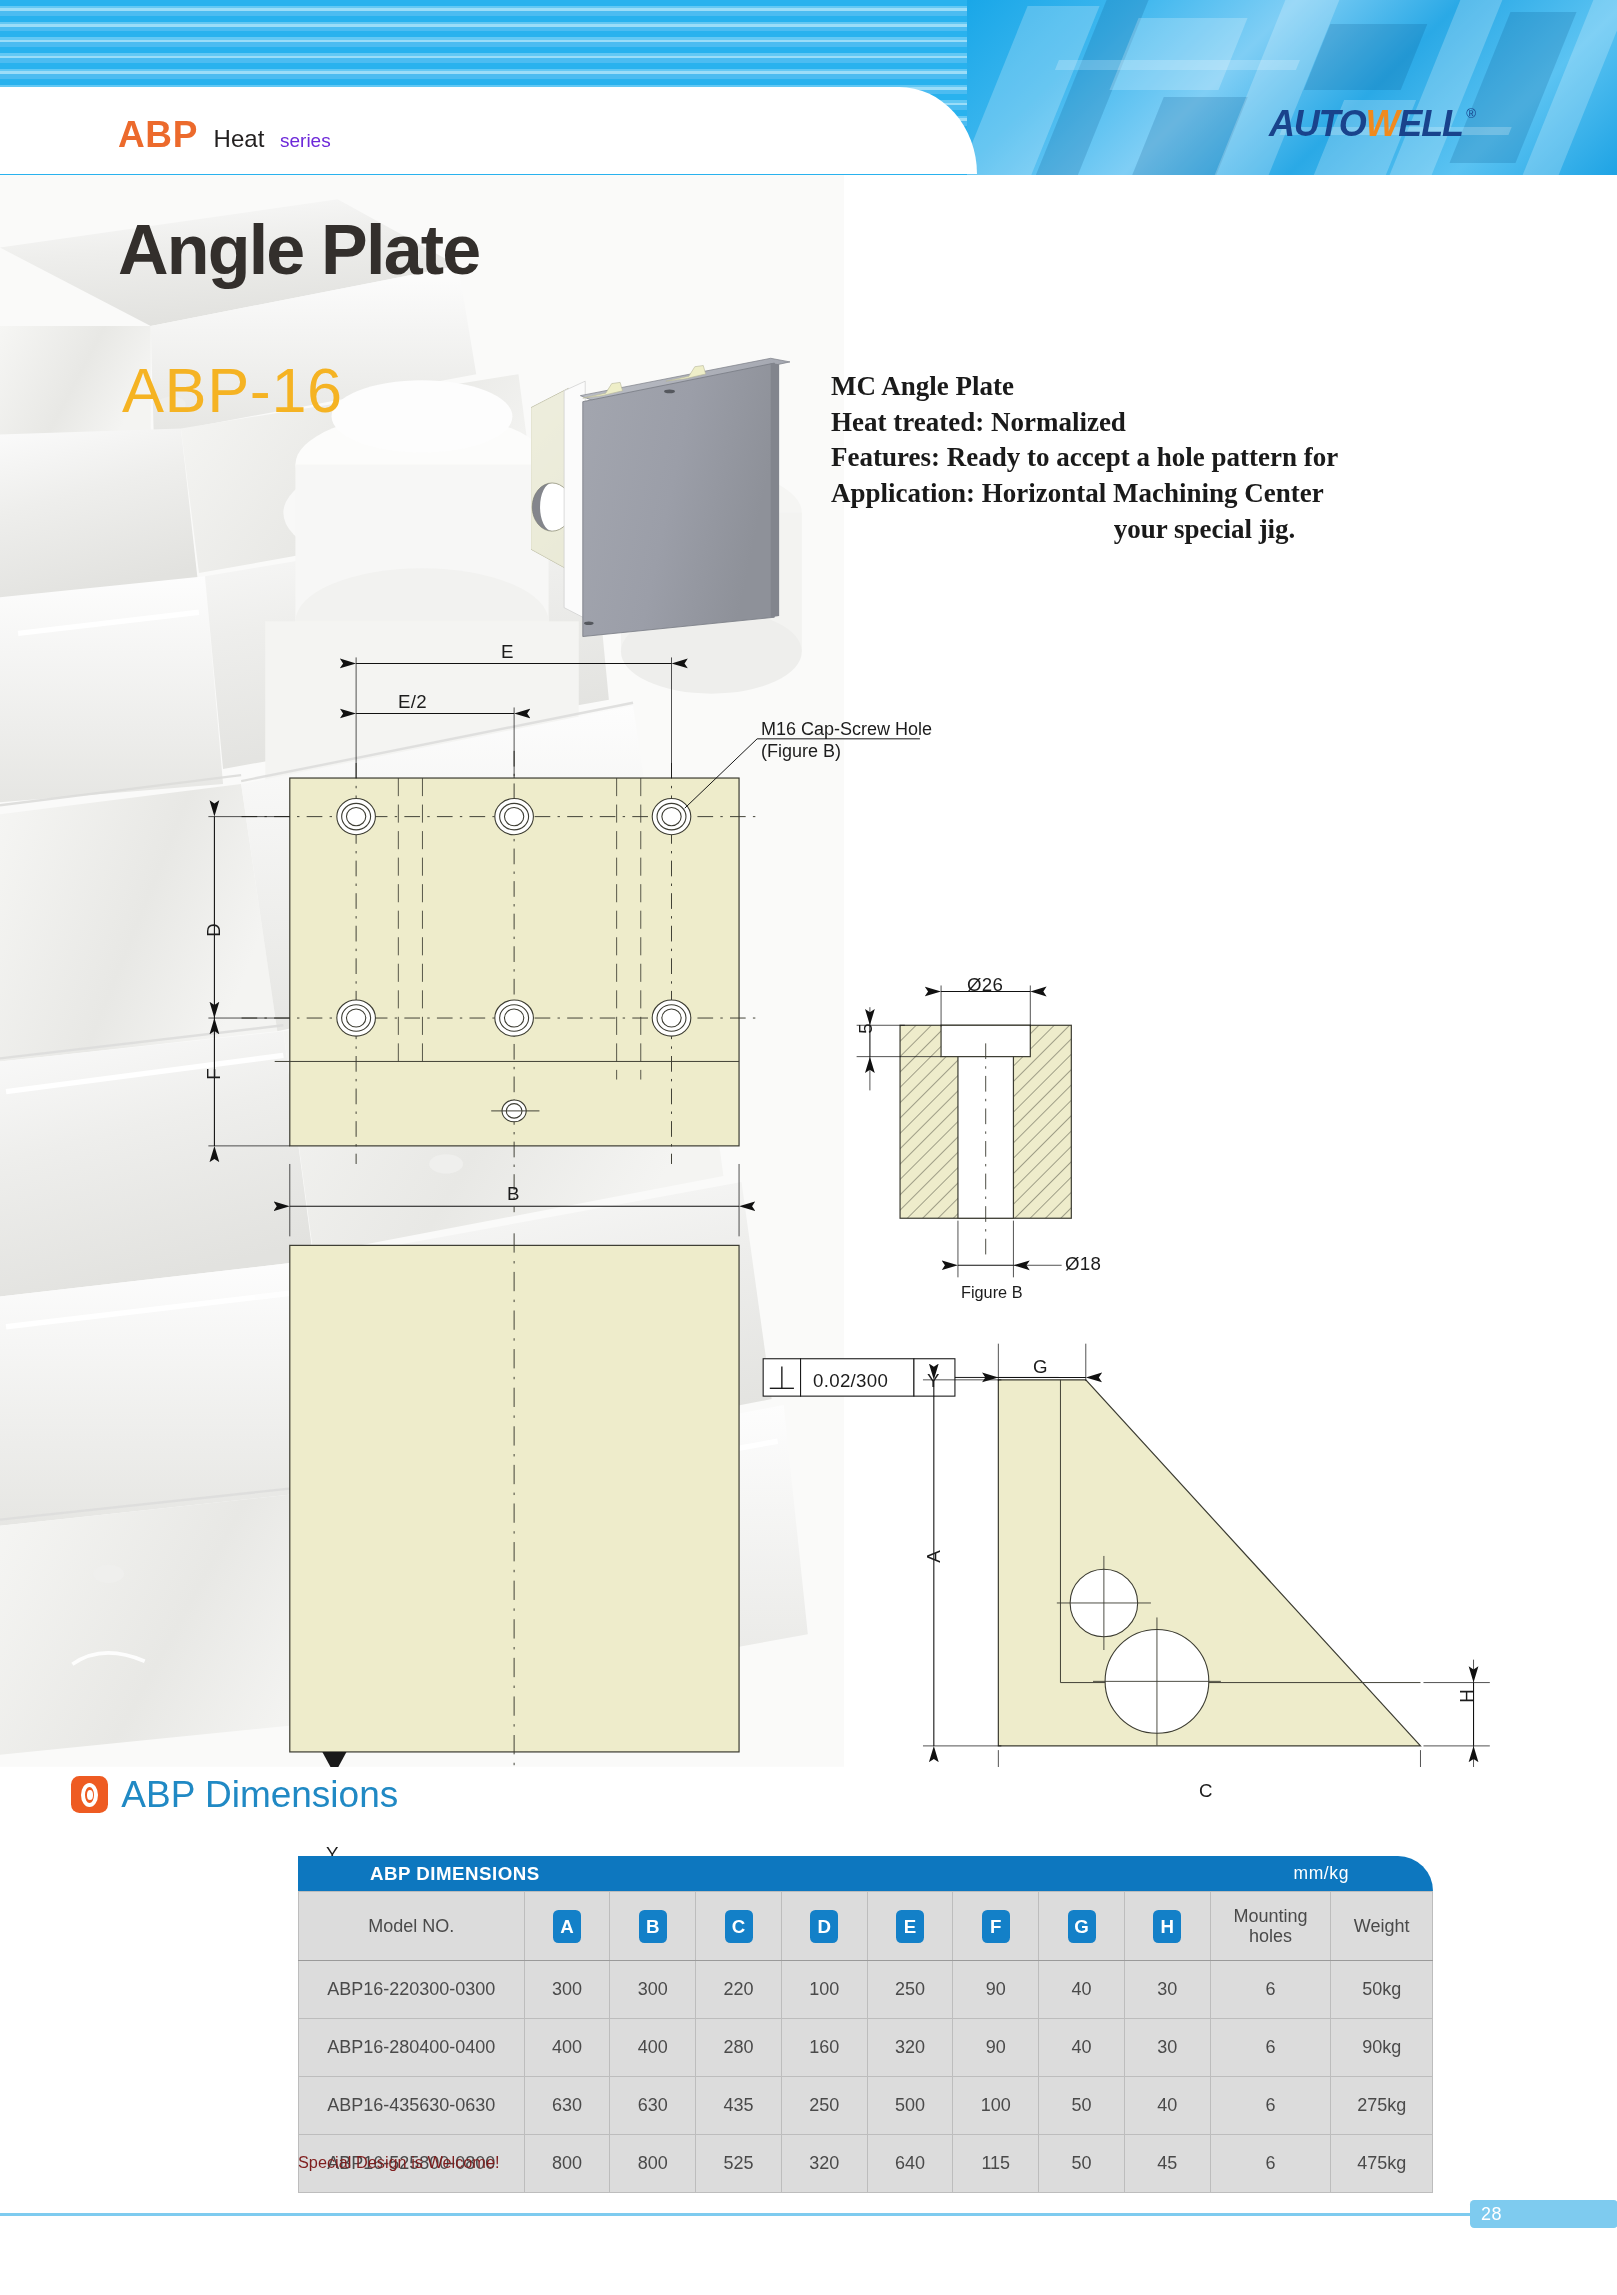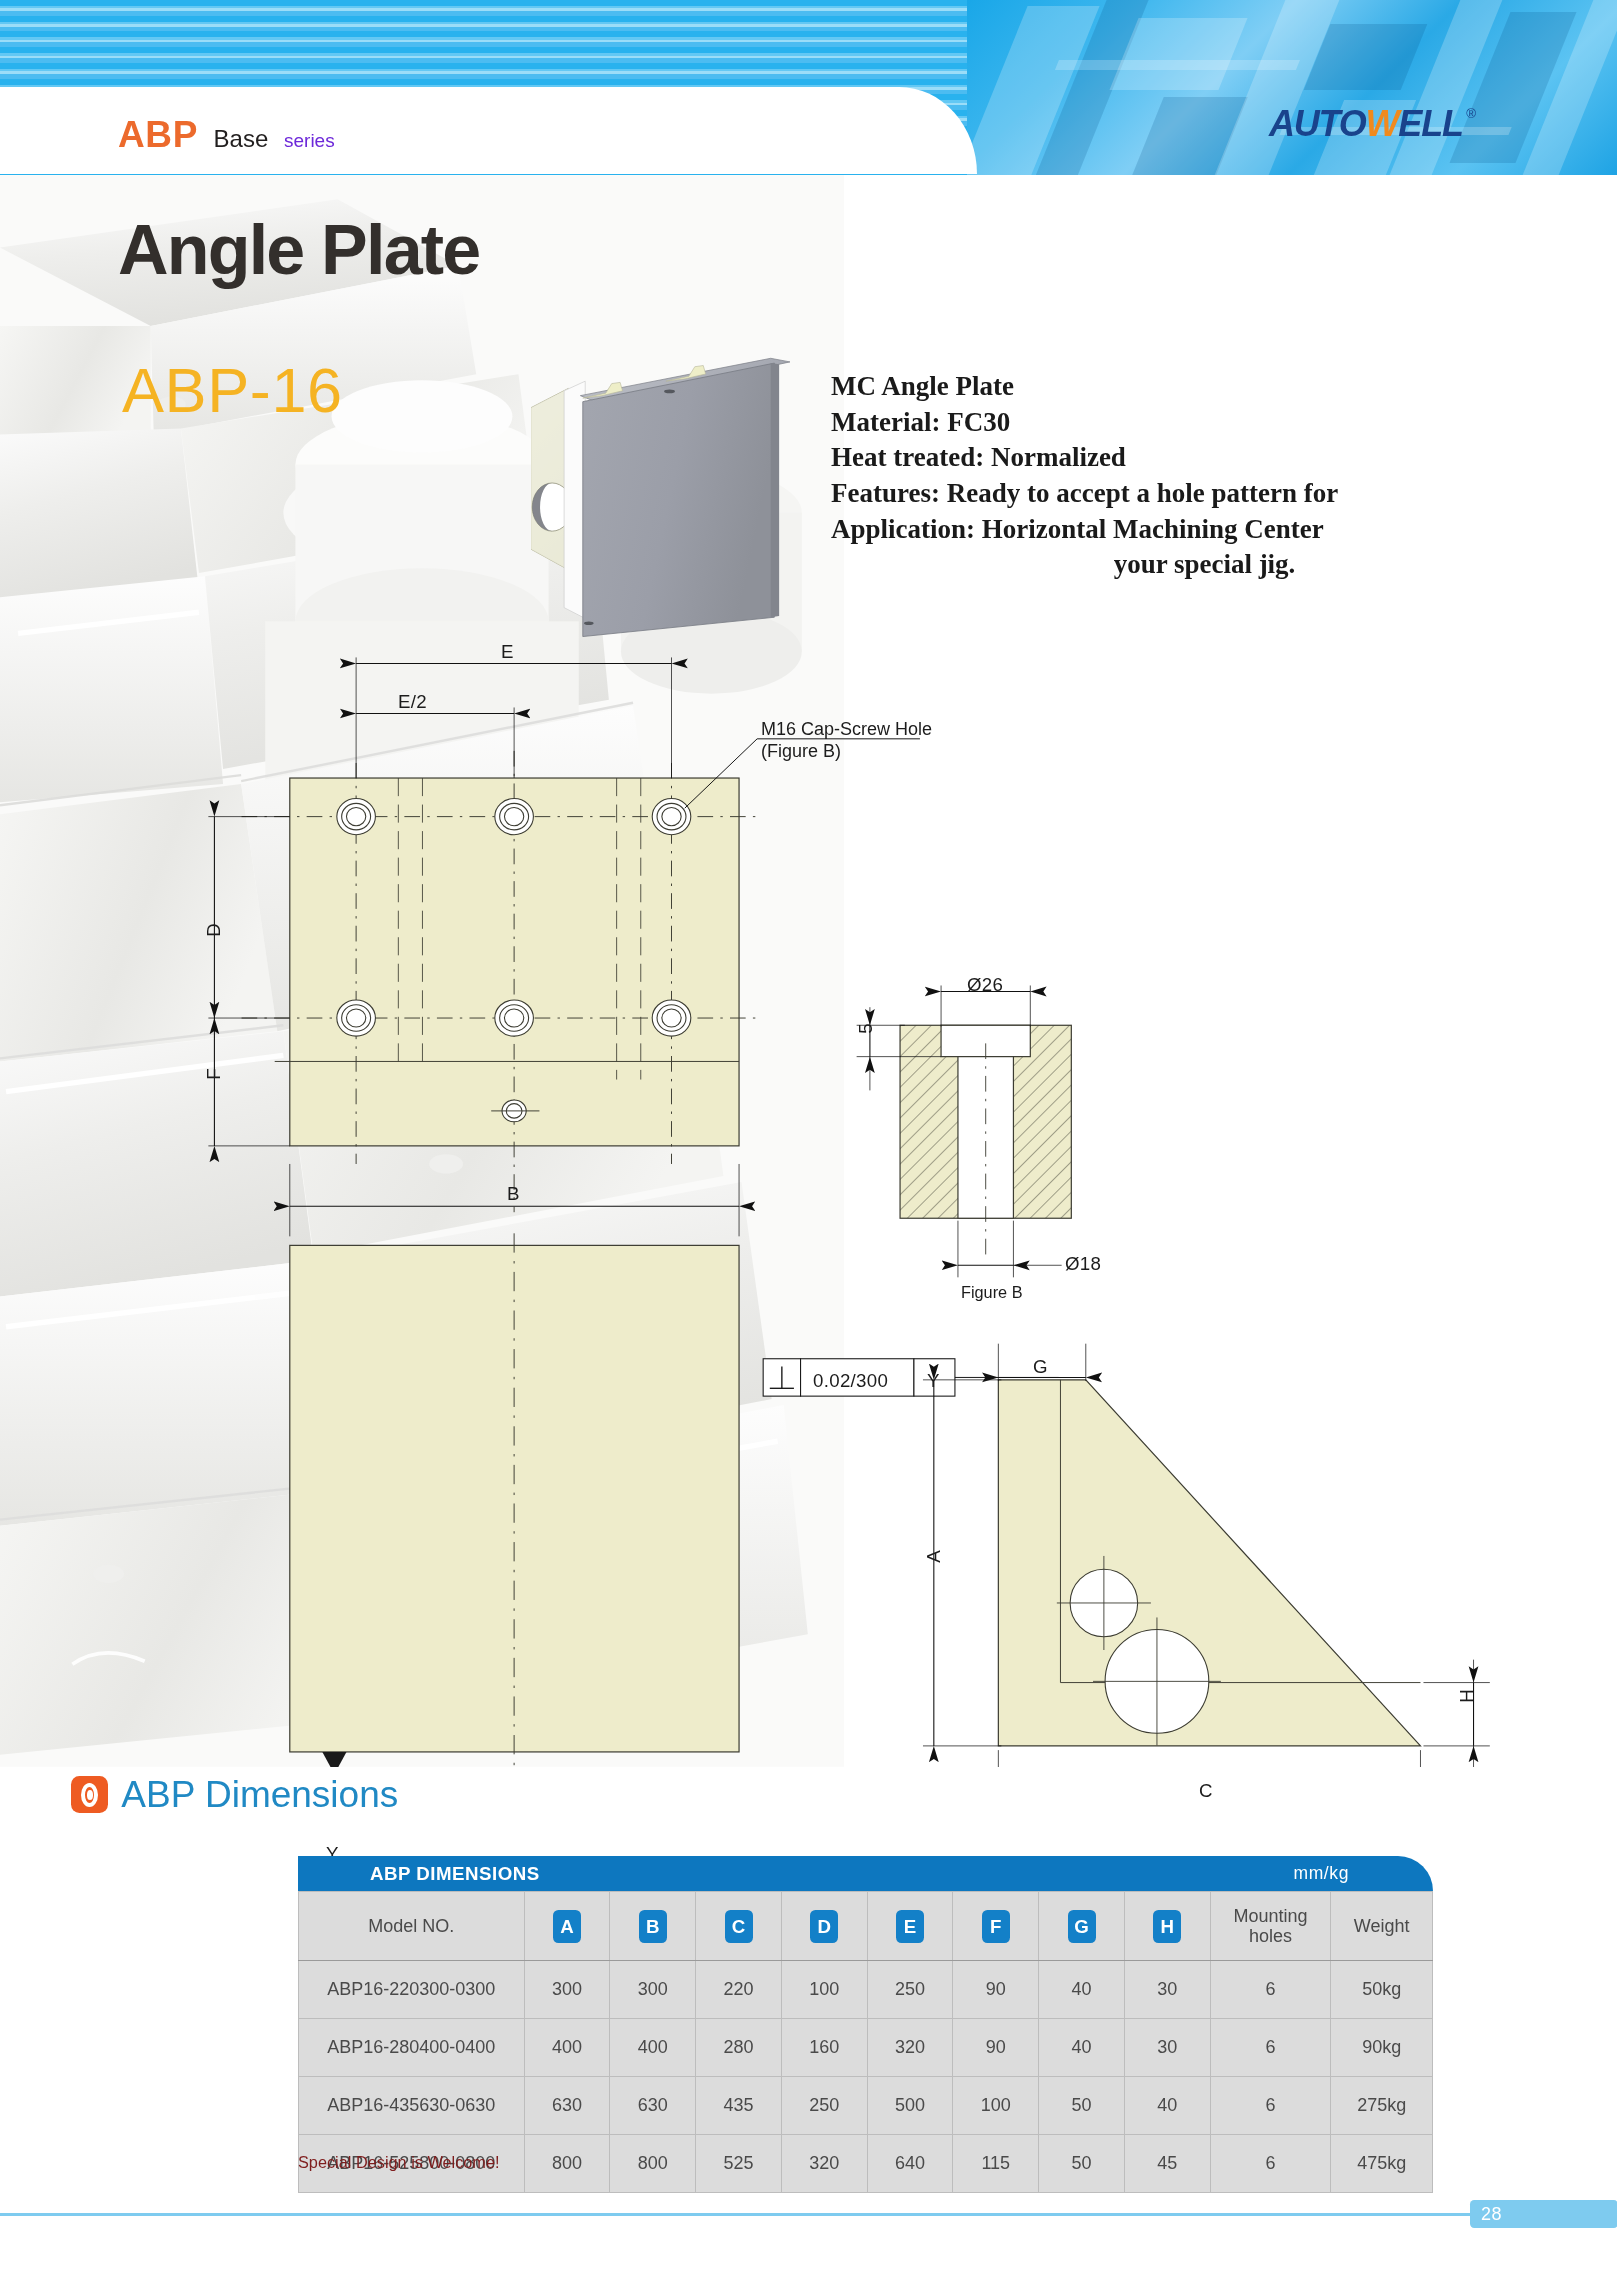--- a/index.html
+++ b/index.html
@@ -345,21 +345,21 @@
       <div class="hp-dark" style="left:513px; top:12px;  width:66px; height:151px;"></div>
       <div class="hp-shape" style="left:591px; top:0px;   width:36px;  height:175px;"></div>
       <div class="hp-shape" style="left:90px; top:60px; width:241px; height:9.7px;"></div>
       <div class="hp-shape" style="left:314px; top:127px; width:229px; height:8.4px;"></div>
     </div>
     <div id="header-white-panel"></div>
   </div>
 
   <div id="abp-series-tag">
     <span class="abp-big">ABP</span>
-    <span class="base-word">Base</span>
+    <span class="base-word">Heat</span>
     <span class="series-word">series</span>
   </div>
 
   <div id="autowell-logo">
     <span class="aw-txt">AUTO</span>
     <span class="aw-w">W</span>
     <span class="aw-txt">ELL</span>
     <span class="aw-reg">®</span>
   </div>
 
@@ -436,21 +436,20 @@
         <path d="M 120 2470 q 50 -35 120 -5"></path>
       </g>
     </svg>
   </div>
 
   <div id="title-angle-plate">Angle Plate</div>
   <div id="title-model">ABP-16</div>
 
   <div id="spec-block">
     <div class="spec-line">MC Angle Plate</div>
-    <div class="spec-line">Material: FC30</div>
     <div class="spec-line">Heat treated: Normalized</div>
     <div class="spec-line">Features: Ready to accept a hole pattern for</div>
     <div class="spec-line">Application: Horizontal Machining Center</div>
     <div class="spec-indent">your special jig.</div>
   </div>
 
   <div id="product-3d">
     <svg width="265" height="314" viewBox="0 0 440 520" style="display:block">
       <defs>
         <linearGradient id="pFace" x1="0" y1="0" x2="1" y2="0.3">

